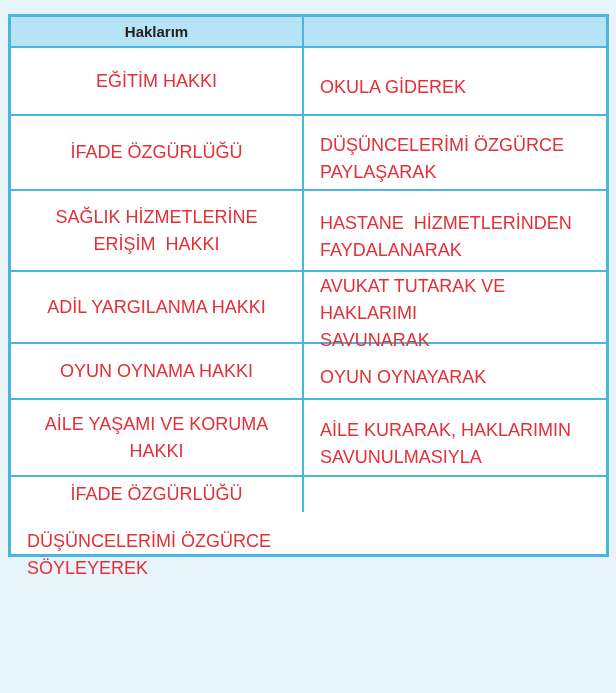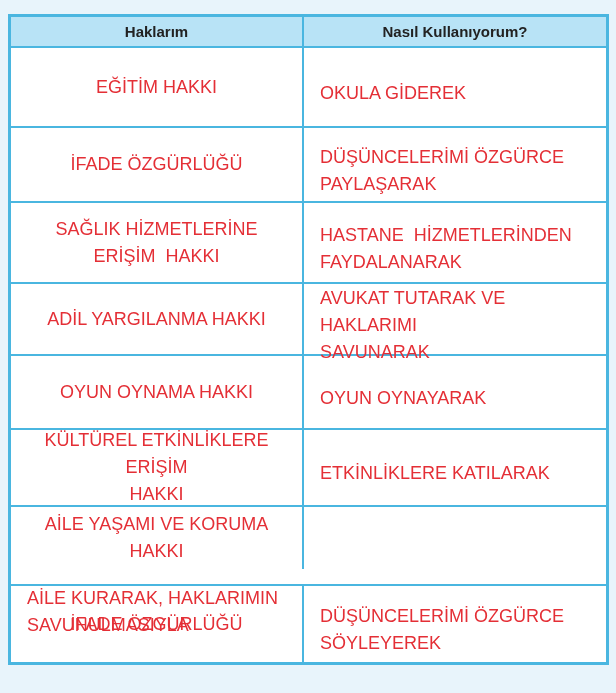--- a/index.html
+++ b/index.html
@@ -55,40 +55,37 @@
     font-size:15px;
     white-space:pre-wrap;
   }
   .body-text{
     color:var(--red);
     font-size:18px;
     line-height:27px;
     white-space:pre-wrap;
   }
   
-  .trow:nth-child(2){ height:80px; }
+  .trow:nth-child(2){ height:68px; }
   .trow:nth-child(3){ height:75px; }
   .trow:nth-child(4){ height:81px; }
   .trow:nth-child(5){ height:72px; }
-  .trow:nth-child(6){ height:74px; }
+  .trow:nth-child(6){ height:56px; }
   .trow:nth-child(7){ height:77px; }
   .trow:nth-child(8){ height:79px;flex-direction:column; }
   .trow:nth-child(9){ height:78px; }
 </style>
 </head>
 <body>
 
 <div class="rights-table">
 
   <div class="trow header-row">
     <div class="cell-left">
       <span class="header-label">Haklarım</span>
-    </div>
-    <div class="cell-right">
-      <span class="header-label">Nasıl Kullanıyorum?</span>
     </div>
   </div>
 
   <div class="trow">
     <div class="cell-left">
       <span class="body-text">EĞİTİM HAKKI</span>
     </div>
     <div class="cell-right">
       <span class="body-text">OKULA GİDEREK</span>
     </div>
@@ -127,29 +124,20 @@
 
   <div class="trow">
     <div class="cell-left">
       <span class="body-text">OYUN OYNAMA HAKKI</span>
     </div>
     <div class="cell-right">
       <span class="body-text">OYUN OYNAYARAK</span>
     </div>
   </div>
 
-  <div class="trow">
-    <div class="cell-left">
-      <span class="body-text">KÜLTÜREL ETKİNLİKLERE ERİŞİM
-HAKKI</span>
-    </div>
-    <div class="cell-right">
-      <span class="body-text">ETKİNLİKLERE KATILARAK</span>
-    </div>
-  </div>
 
   <div class="trow">
     <div class="cell-left">
       <span class="body-text">AİLE YAŞAMI VE KORUMA HAKKI</span>
     </div>
     <div class="cell-right">
       <span class="body-text">AİLE KURARAK, HAKLARIMIN
 SAVUNULMASIYLA</span>
     </div>
   </div>

